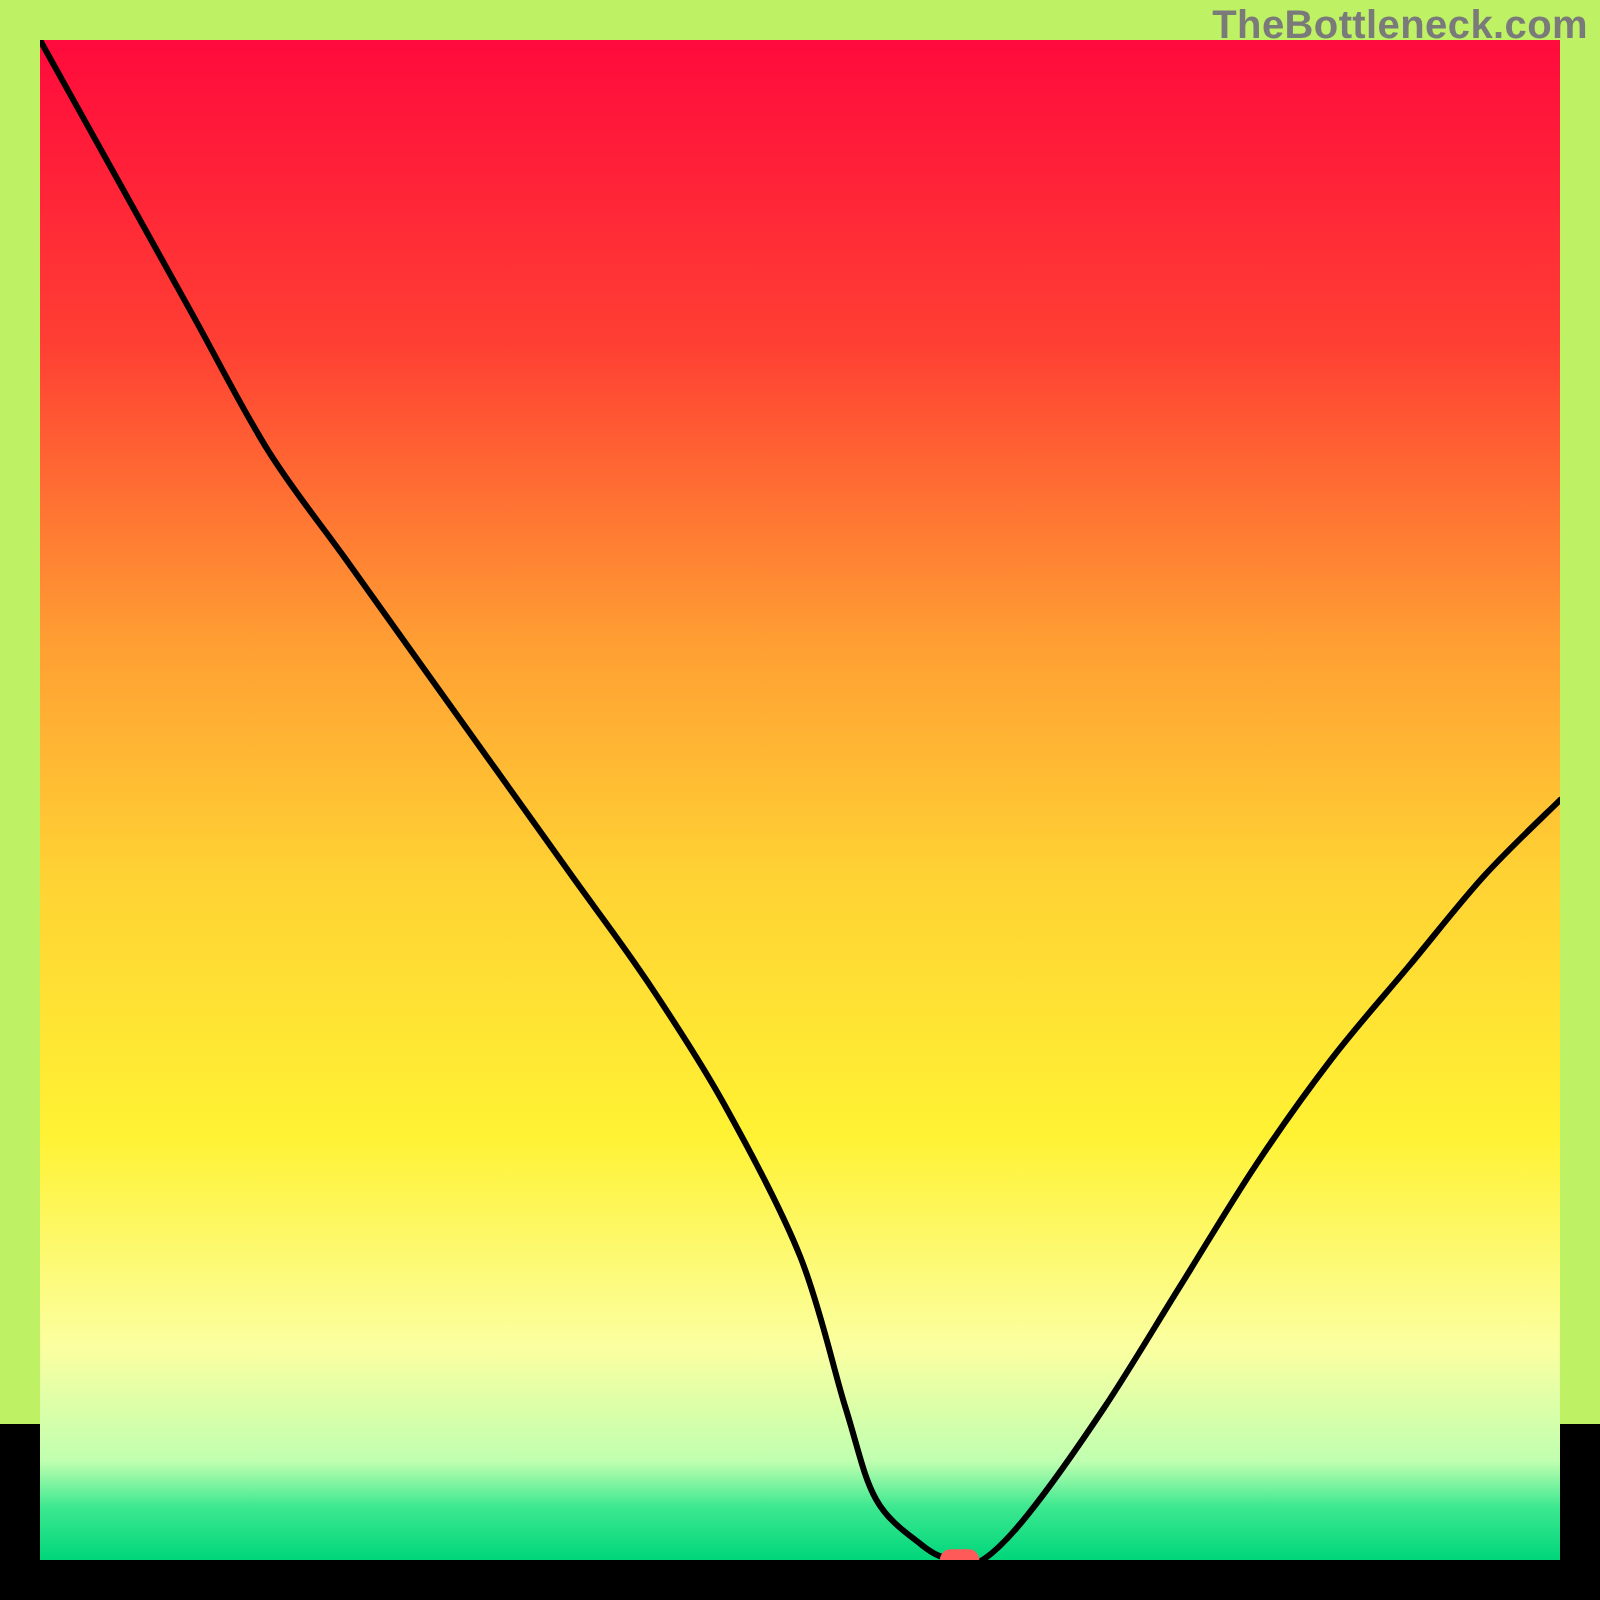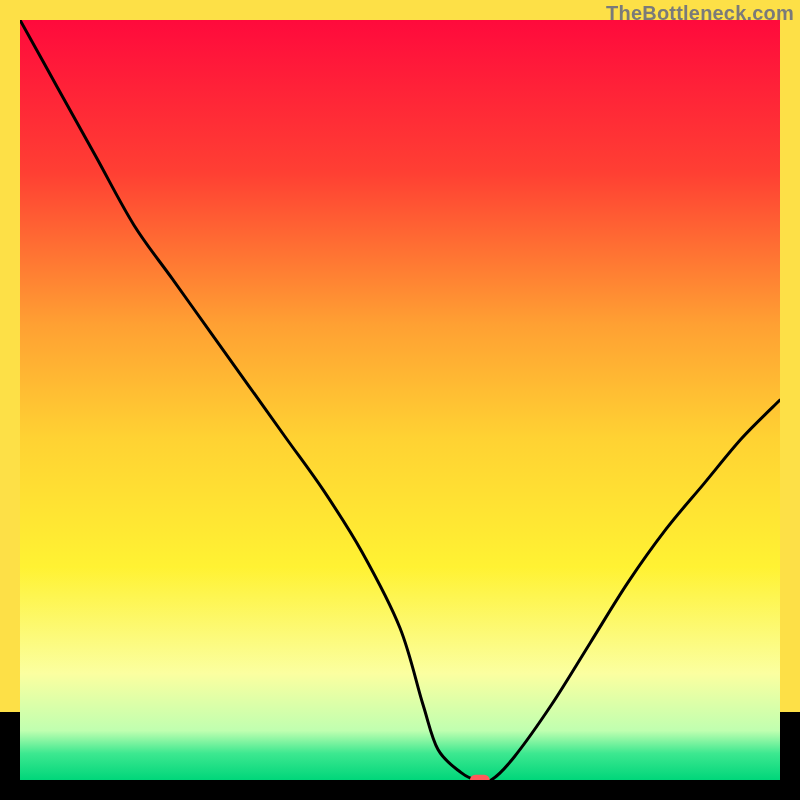--- a/index.html
+++ b/index.html
@@ -8,21 +8,21 @@
     width: 800px;
     height: 800px;
     overflow: hidden;
     background: #000;
     font-family: Arial, Helvetica, sans-serif;
   }
   .frame {
     position: relative;
     width: 800px;
     height: 712px;
-    background: #fde047;
+    background: #bef264;
   }
   .plot {
     position: absolute;
     left: 20px;
     top: 20px;
     width: 760px;
     height: 760px;
   }
   .watermark {
     position: absolute;

